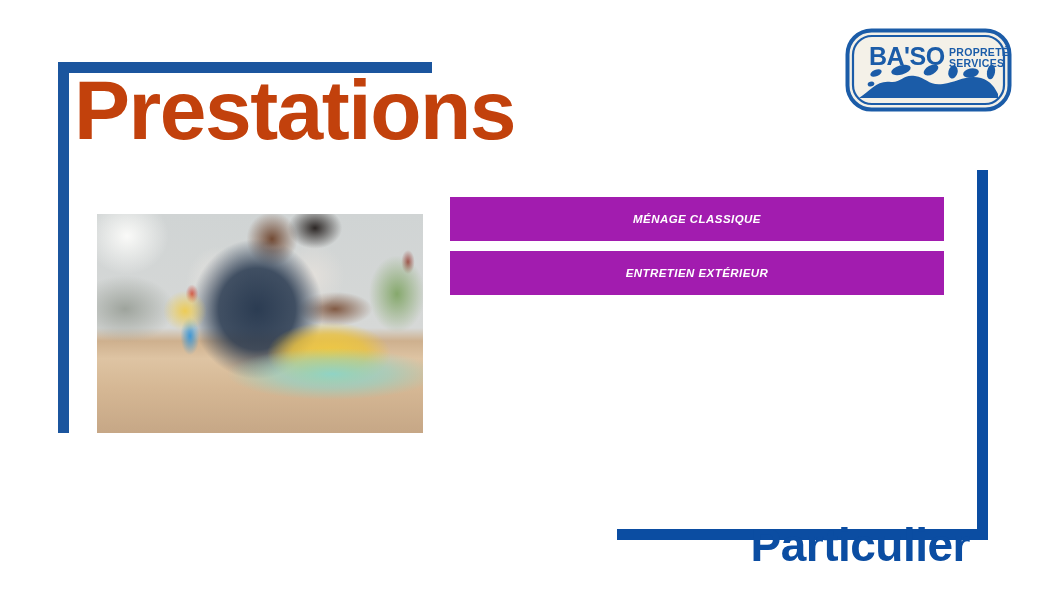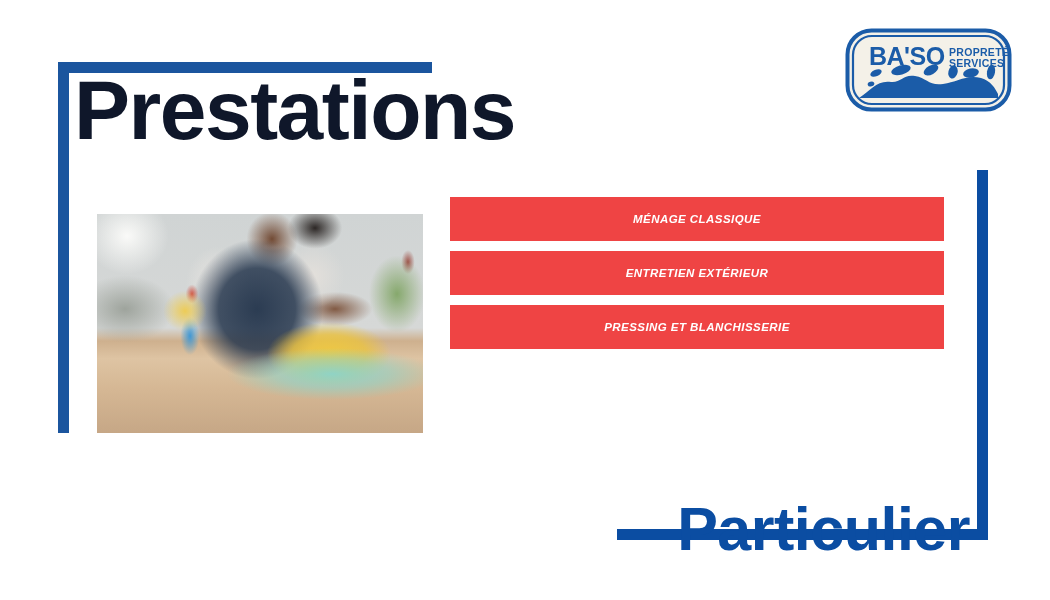--- a/index.html
+++ b/index.html
@@ -32,21 +32,21 @@
     background:#1B559E;
   }
 
   
   .page-title {
     position:absolute;
     left:74px; top:66px;
     font-size:84px;
     font-weight:bold;
     letter-spacing:-1.5px;
-    color:#0f172a;
+    color:#c2410c;
     line-height:1.05;
     white-space:nowrap;
   }
 
   
   .photo-wrap {
     position:absolute;
     left:97px; top:214px;
     width:326px; height:219px;
     overflow:hidden;
@@ -103,21 +103,21 @@
   .services {
     position:absolute;
     left:450px; top:197px;
     width:494px;
     display:flex;
     flex-direction:column;
     gap:10px;
   }
   .service-btn {
     height:44px;
-    background:#ef4444;
+    background:#a21caf;
     color:#ffffff;
     display:flex;
     align-items:center;
     justify-content:center;
     font-size:11.5px;
     font-weight:bold;
     font-style:italic;
     letter-spacing:.45px;
     text-transform:uppercase;
     cursor:pointer;
@@ -132,22 +132,22 @@
     background:#0B4DA2;
   }
   .frame-bottom-bar {
     position:absolute;
     left:617px; top:529px;
     width:371px; height:11px;
     background:#0B4DA2;
   }
   .subtitle {
     position:absolute;
-    right:80px; bottom:40px;
-    font-size:61px;
+    right:80px; bottom:32px;
+    font-size:46px;
     font-weight:bold;
     letter-spacing:-0.5px;
     color:#0B4DA2;
     line-height:1;
     white-space:nowrap;
   }
 
   
   .logo {
     position:absolute;
@@ -169,23 +169,20 @@
   <div class="photo-wrap">
     <div class="photo"></div>
   </div>
 
   <div class="services">
     <div class="service-btn">
       <span>MÉNAGE CLASSIQUE</span>
     </div>
     <div class="service-btn">
       <span>ENTRETIEN EXTÉRIEUR</span>
-    </div>
-    <div class="service-btn">
-      <span>PRESSING ET BLANCHISSERIE</span>
     </div>
   </div>
 
   <div class="frame-right-bar"></div>
   <div class="frame-bottom-bar"></div>
 
   <div class="subtitle">Particulier</div>
 
   <div class="logo">
     <svg viewBox="0 0 167 84" xmlns="http://www.w3.org/2000/svg">

